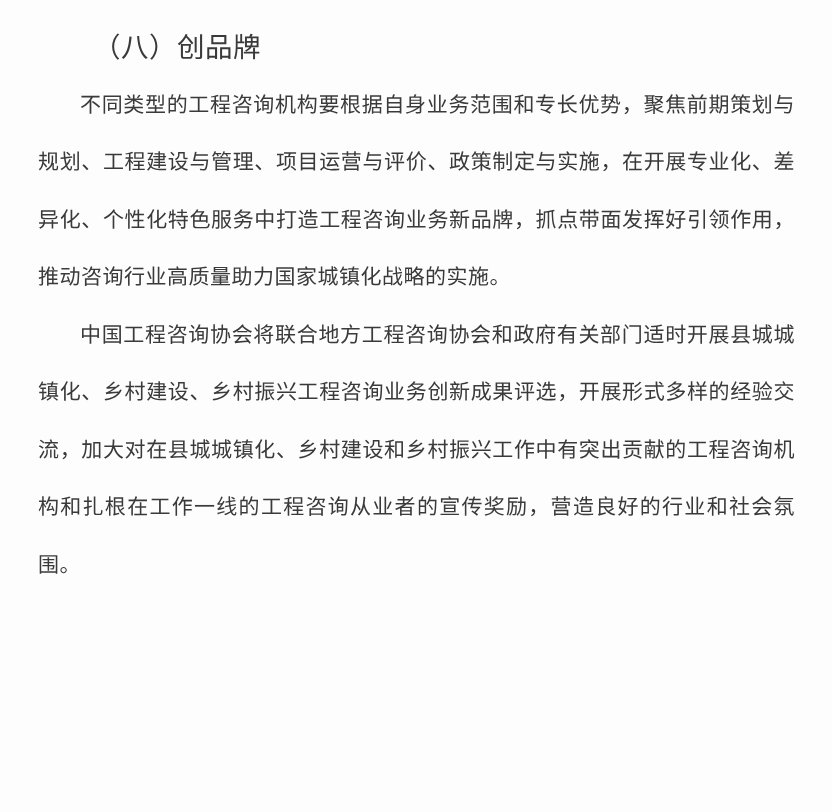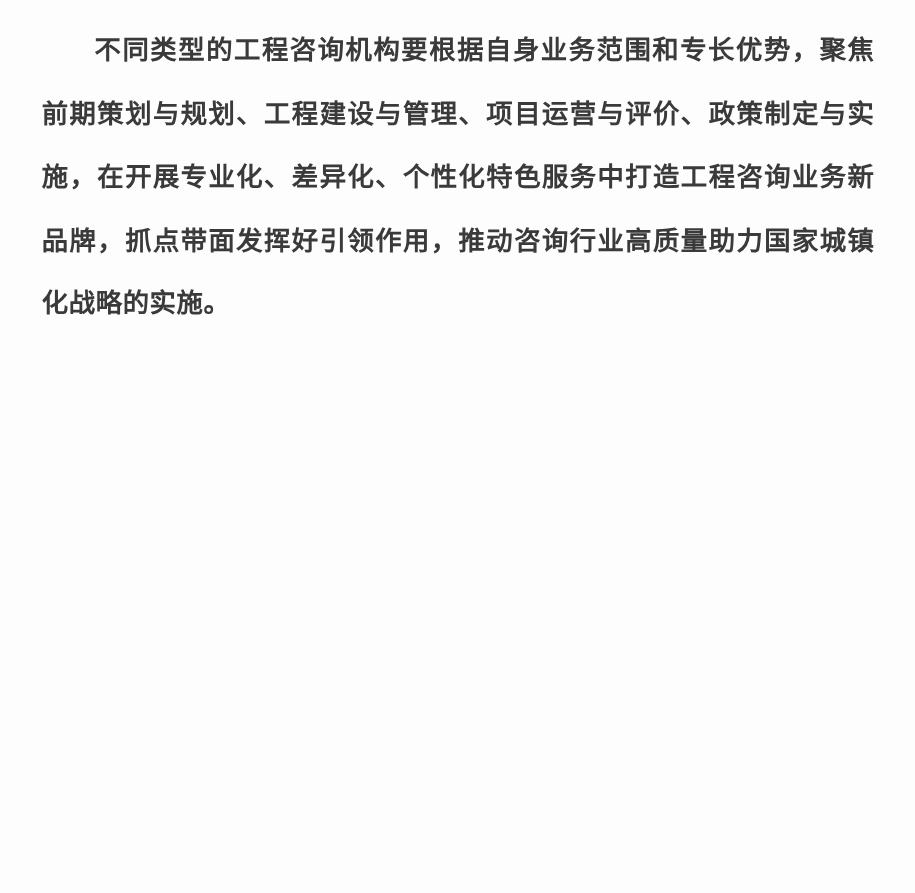--- a/index.html
+++ b/index.html
@@ -26,36 +26,37 @@
     margin: 0;
     font-size: 27.5px;
     font-weight: normal;
     line-height: 57.5px;
     text-indent: 2em;
     letter-spacing: 0.5px;
     white-space: nowrap;
   }
   .doc-par {
     margin: 0;
-    font-size: 24px;
+    font-size: 21px;
     line-height: 57.5px;
     text-indent: 2em;
     text-align: justify;
     text-justify: inter-character;
     letter-spacing: 0.5px;
     word-break: break-all;
     overflow-wrap: anywhere;
-    font-weight: bold;
   }
 </style>
 </head>
 <body>
 
 <div class="page">
   <div class="doc-body">
 
+    <h3 class="sec-heading">（八）创品牌</h3>
 
     <p class="doc-par">不同类型的工程咨询机构要根据自身业务范围和专长优势，聚焦前期策划与规划、工程建设与管理、项目运营与评价、政策制定与实施，在开展专业化、差异化、个性化特色服务中打造工程咨询业务新品牌，抓点带面发挥好引领作用，推动咨询行业高质量助力国家城镇化战略的实施。</p>
 
 
+    <p class="doc-par">中国工程咨询协会将联合地方工程咨询协会和政府有关部门适时开展县城城镇化、乡村建设、乡村振兴工程咨询业务创新成果评选，开展形式多样的经验交流，加大对在县城城镇化、乡村建设和乡村振兴工作中有突出贡献的工程咨询机构和扎根在工作一线的工程咨询从业者的宣传奖励，营造良好的行业和社会氛围。</p>
 
   </div>
 </div>
 
 </body></html>

